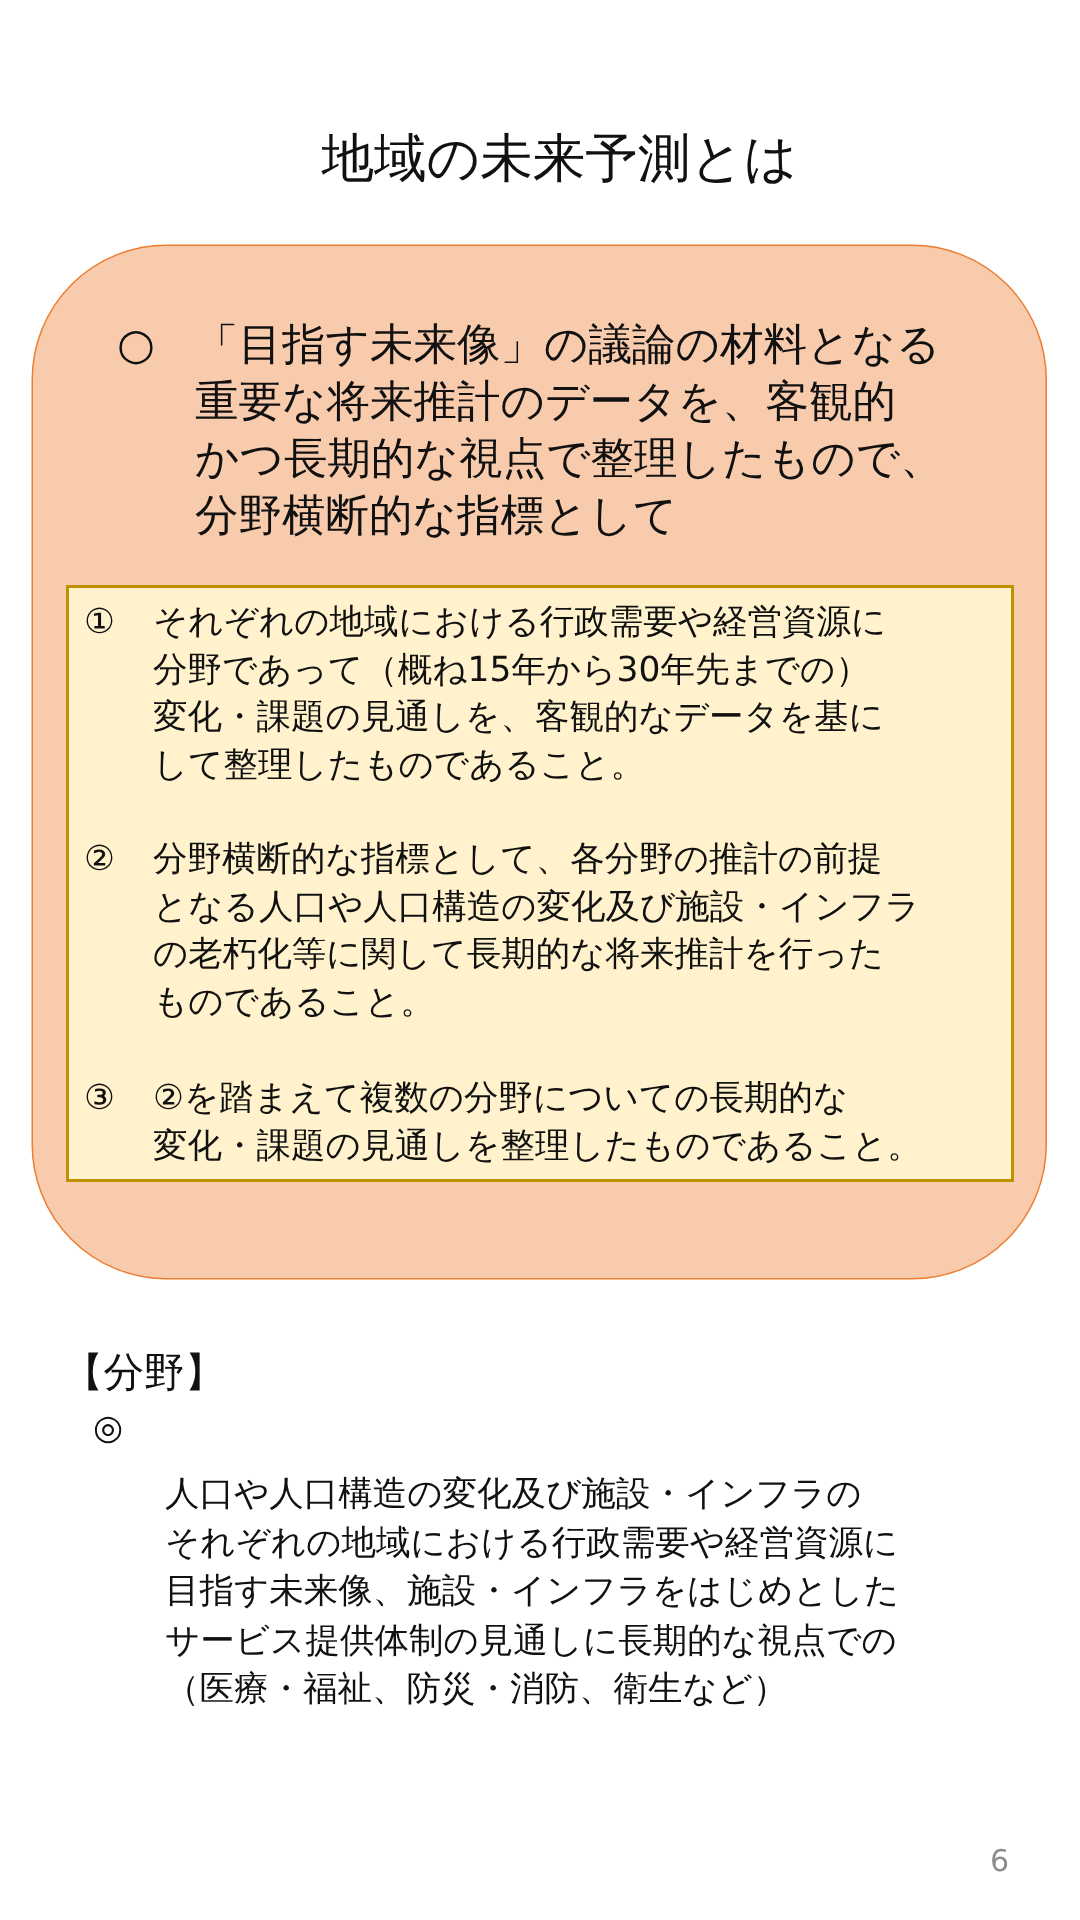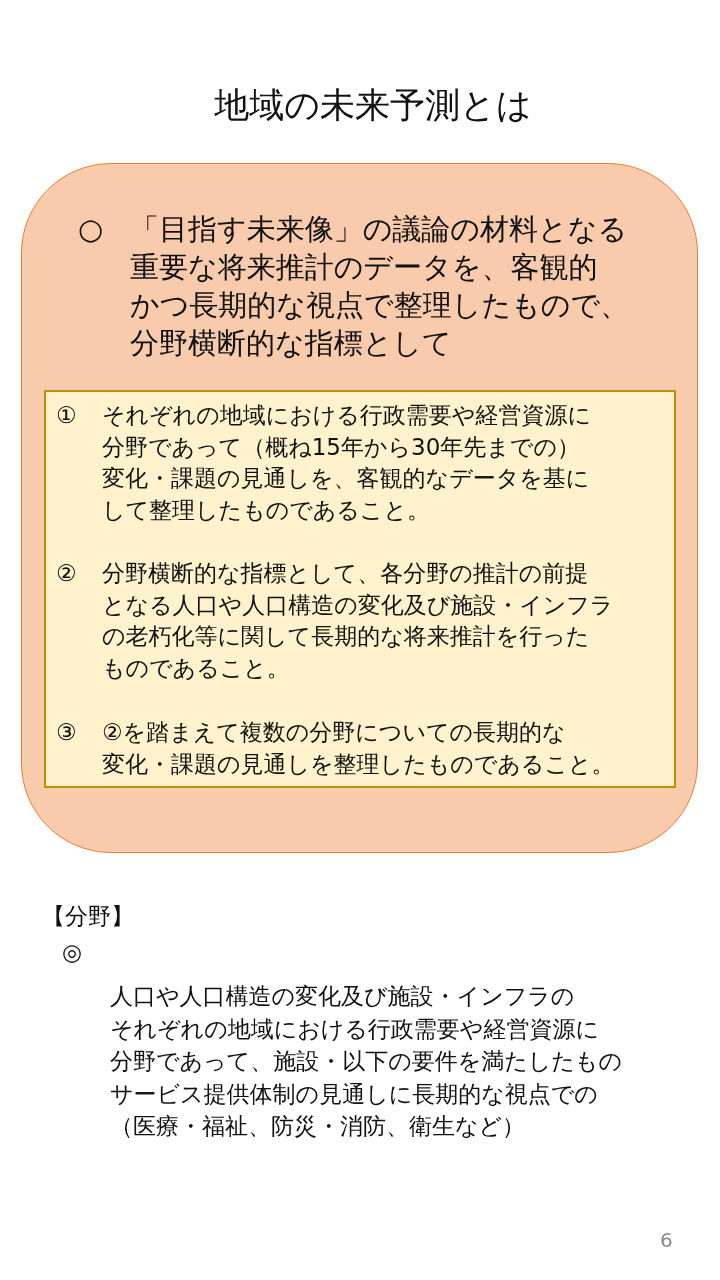--- a/index.html
+++ b/index.html
@@ -27,21 +27,21 @@
       position: absolute; left: 44px; top: 390px; width: 632px; height: 398px;
       background: #fff2cc; border: 2px solid #bf9000; box-sizing: border-box;
     }
     .req {
       position: absolute; left: 10px; width: 610px;
       font-size: 23px; line-height: 31.5px;
     }
     .req .num { position: absolute; left: 0; top: 0; }
     .req .body { margin-left: 46px; }
     .field-head {
-      position: absolute; left: 42px; top: 900px; font-size: 23px; line-height: 32px;
+      position: absolute; left: 42px; top: 900px; font-size: 27px; line-height: 32px;
     }
     .field {
       position: absolute; left: 62px; top: 936px; width: 620px;
       font-size: 23px; line-height: 32.5px;
     }
     .field .mark { position: absolute; left: 0; top: 0; }
     .field .body { margin-left: 48px; margin-top: 44px; }
     .page-num {
       position: absolute; left: 660px; top: 1228px; font-size: 20px; color: #8c8c8c;
     }
@@ -92,19 +92,19 @@
   </div>
 </div>
 
 <div class="field-head">【分野】</div>
 
 <div class="field">
   <span class="mark">◎</span>
   <div class="body">
     <span class="line">人口や人口構造の変化及び施設・インフラの</span>
     <span class="line">それぞれの地域における行政需要や経営資源に</span>
-    <span class="line">分野であって、施設・以下の要件を満たしたもの</span>
+    <span class="line">目指す未来像、施設・インフラをはじめとした</span>
     <span class="line">サービス提供体制の見通しに長期的な視点での</span>
     <span class="line">（医療・福祉、防災・消防、衛生など）</span>
   </div>
 </div>
 
 <div class="page-num">6</div>
 
 </body></html>

